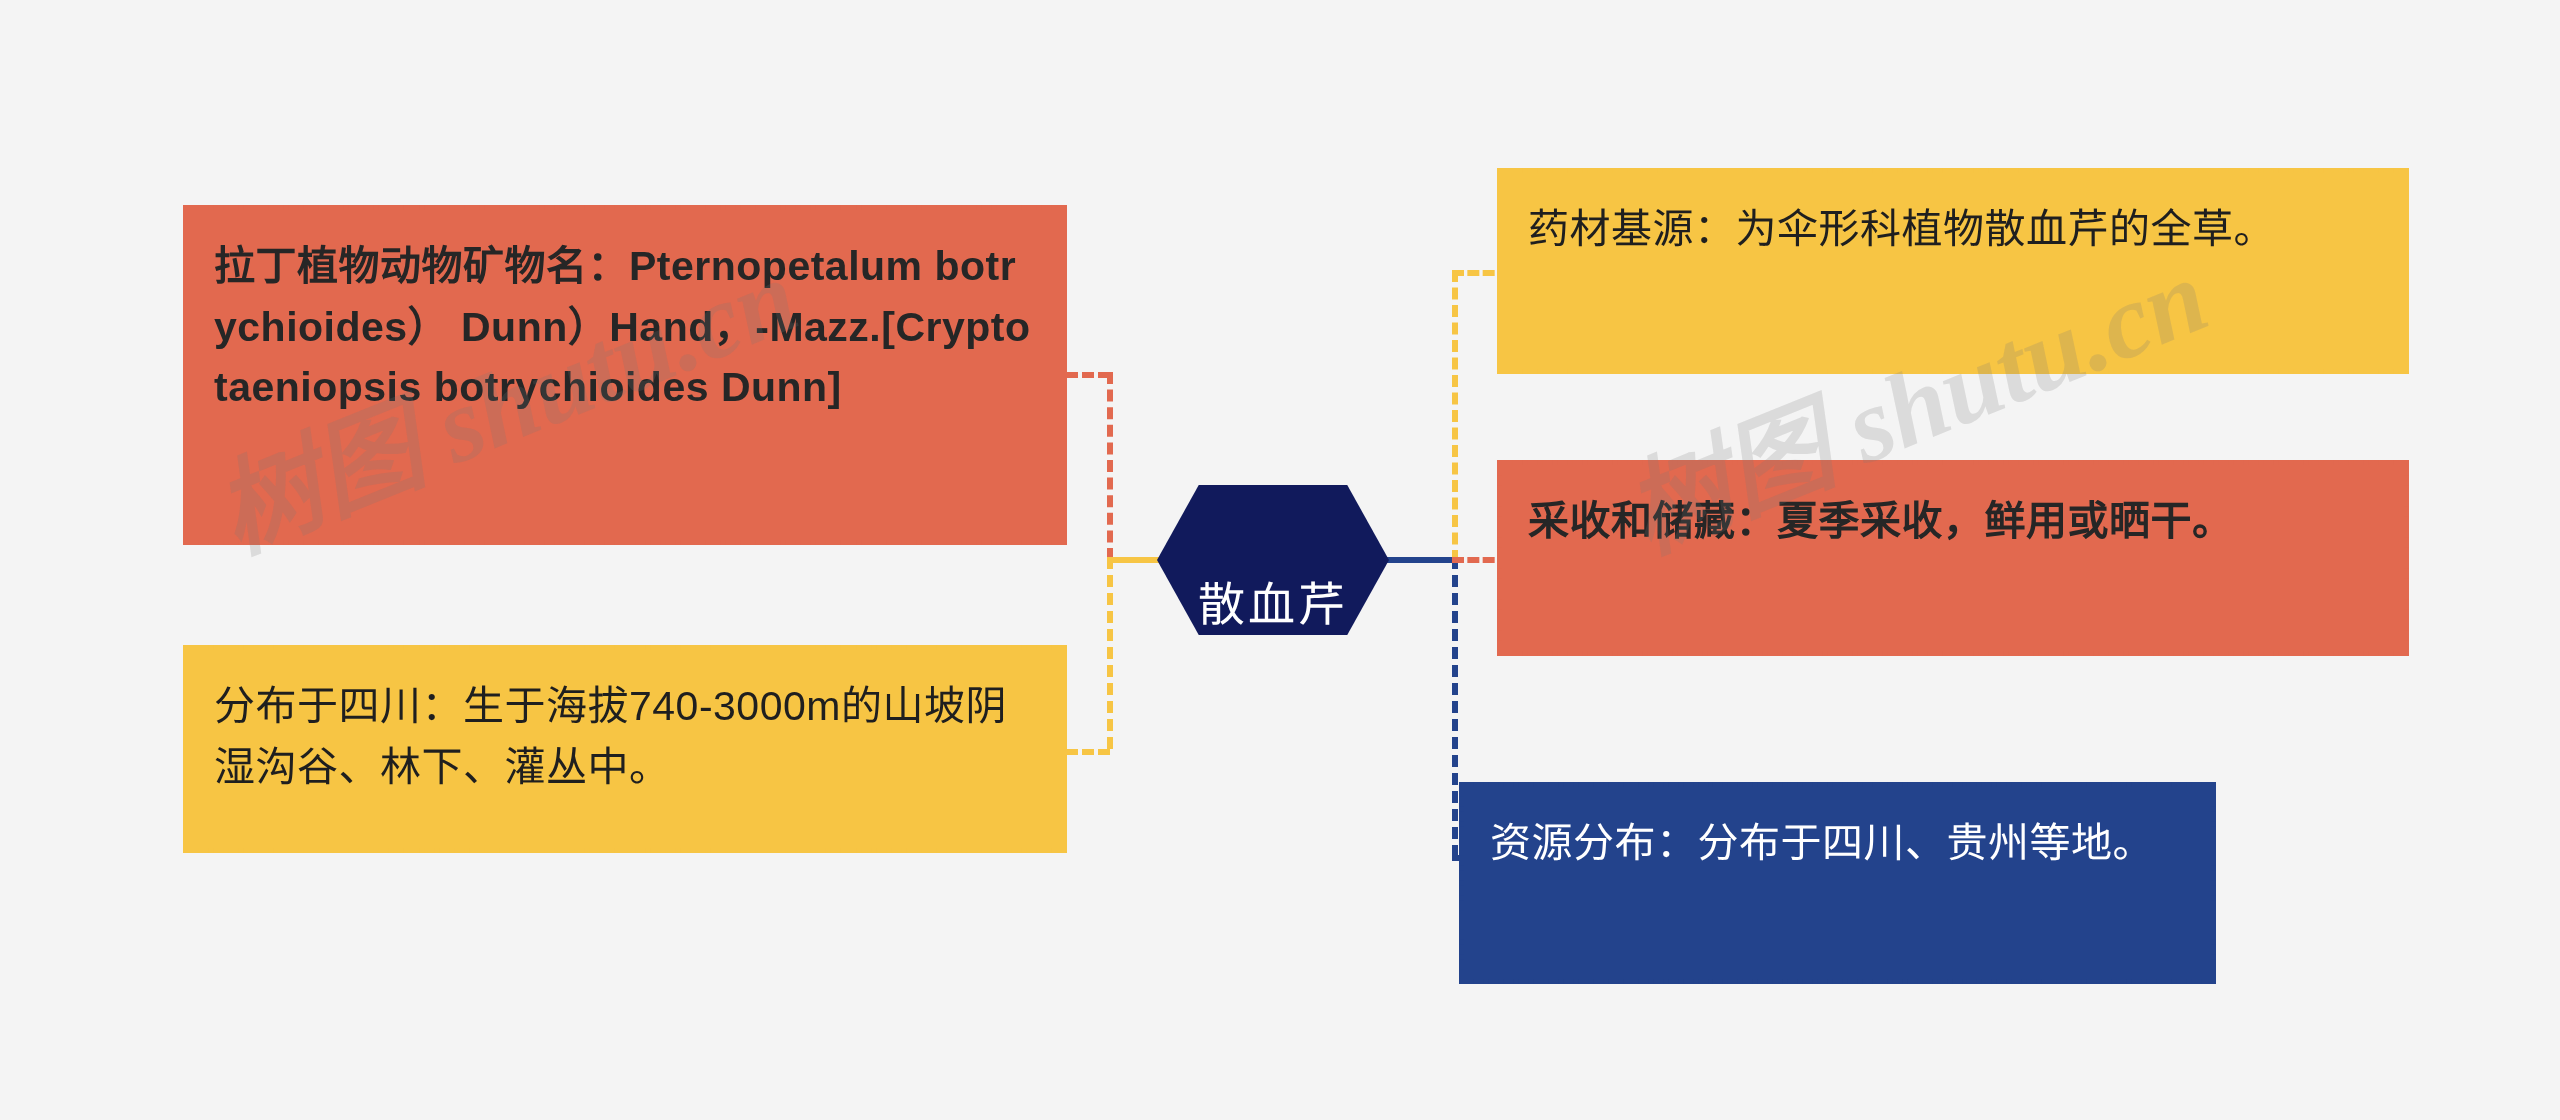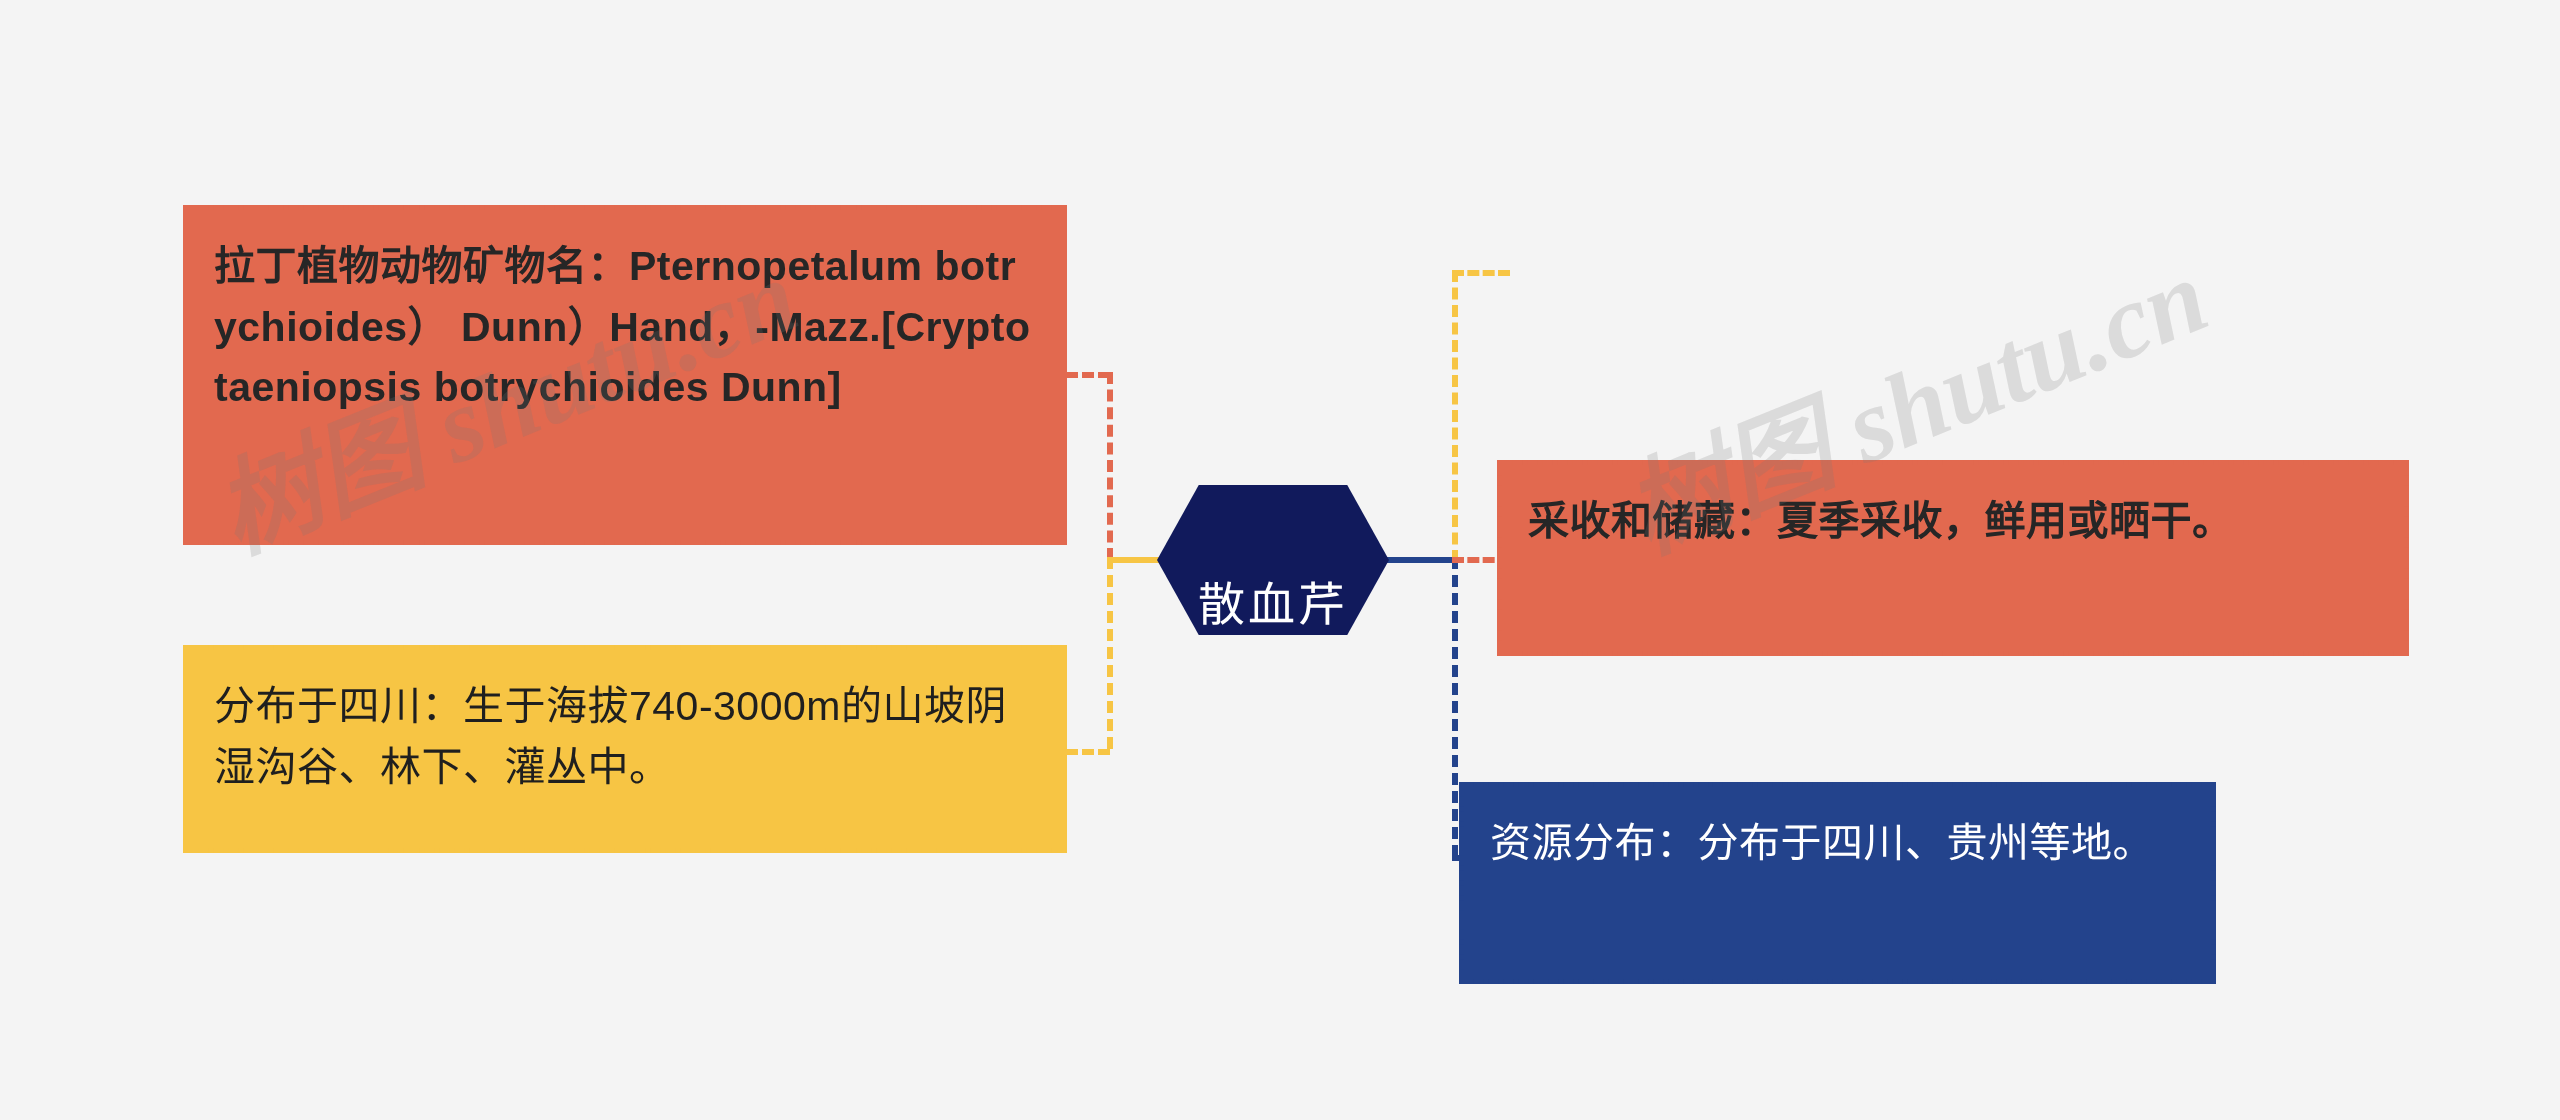--- a/index.html
+++ b/index.html
@@ -171,20 +171,23 @@
   </div>
 
   <div class="node yellow" id="node-ecology">
     <span class="node-text">分布于四川：生于海拔740-3000m的山坡阴湿沟谷、林下、灌丛中。</span>
   </div>
 
   <div id="central-node">
     <span class="central-label">散血芹</span>
   </div>
 
+  <div class="node yellow" id="node-source">
+    <span class="node-text">药材基源：为伞形科植物散血芹的全草。</span>
+  </div>
 
   <div class="node red" id="node-harvest">
     <span class="node-text">采收和储藏：夏季采收，鲜用或晒干。</span>
   </div>
 
   <div class="node blue" id="node-distribution">
     <span class="node-text">资源分布：分布于四川、贵州等地。</span>
   </div>
 
 </div>

